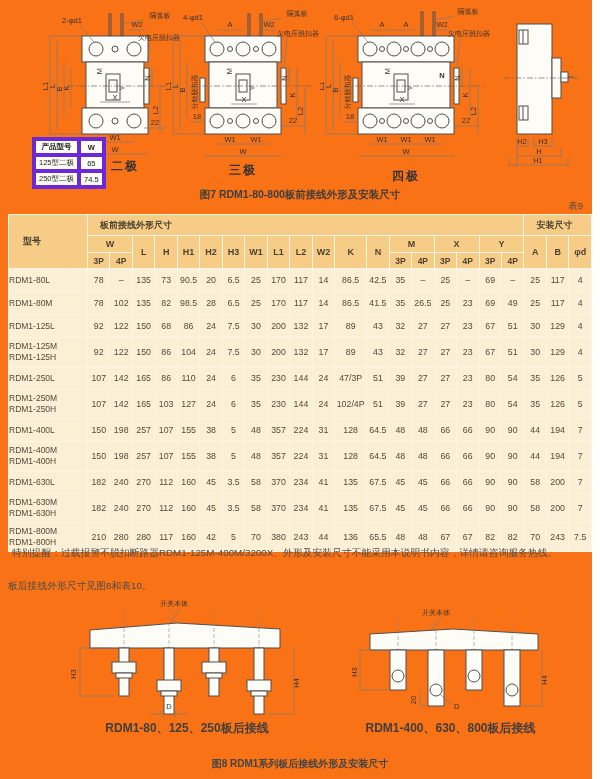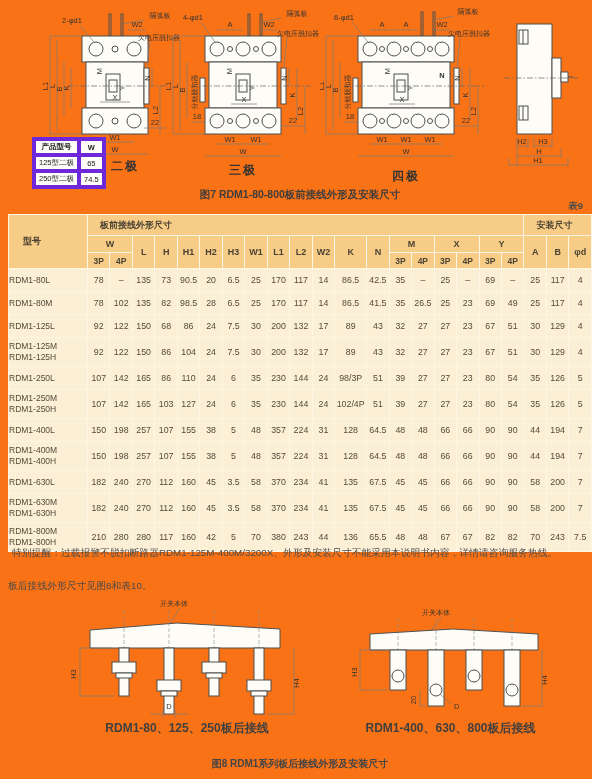--- a/index.html
+++ b/index.html
@@ -4,21 +4,21 @@
 <style>
   * { margin:0; padding:0; box-sizing:border-box; }
   body { font-family:"Liberation Sans",sans-serif; background:#ffffff; }
   .page { position:relative; width:592px; height:779px; background:#f97316; overflow:hidden; }
 
   
   .fig-svg { position:absolute; }
   .pole-title { position:absolute; font-size:12px; font-weight:bold; color:#333; text-align:center; letter-spacing:2px; }
   .fig7-caption { position:absolute; left:0; top:188px; width:600px; text-align:center;
                   font-size:10.5px; font-weight:bold; color:#3d3d3d; }
-  .table-tag { position:absolute; right:9px; top:200px; font-size:9.5px; color:#4c4c4c; font-weight:bold; }
+  .table-tag { position:absolute; right:9px; top:200px; font-size:9.5px; color:#4c4c4c; font-weight:normal; }
 
   .mini-table { position:absolute; left:32px; top:137px; border-collapse:collapse;
                 background:#fdfcf7; color:#222; }
   .mini-table th, .mini-table td { border:4px solid #6d28d9; padding:1px 3px; text-align:center;
                 font-size:7.5px; font-weight:normal; white-space:nowrap; }
   .mini-table th { font-weight:bold; }
 
   
   .dim-table { position:absolute; left:8px; top:214px; width:584px; table-layout:fixed;
                border-collapse:separate; border-spacing:1px; background:#fdf6e4; }
@@ -469,21 +469,21 @@
           <td>142</td>
           <td>165</td>
           <td>86</td>
           <td>110</td>
           <td>24</td>
           <td>6</td>
           <td>35</td>
           <td>230</td>
           <td>144</td>
           <td>24</td>
-          <td>98/3P</td>
+          <td>47/3P</td>
           <td>51</td>
           <td>39</td>
           <td>27</td>
           <td>27</td>
           <td>23</td>
           <td>80</td>
           <td>54</td>
           <td>35</td>
           <td>126</td>
           <td>5</td>

